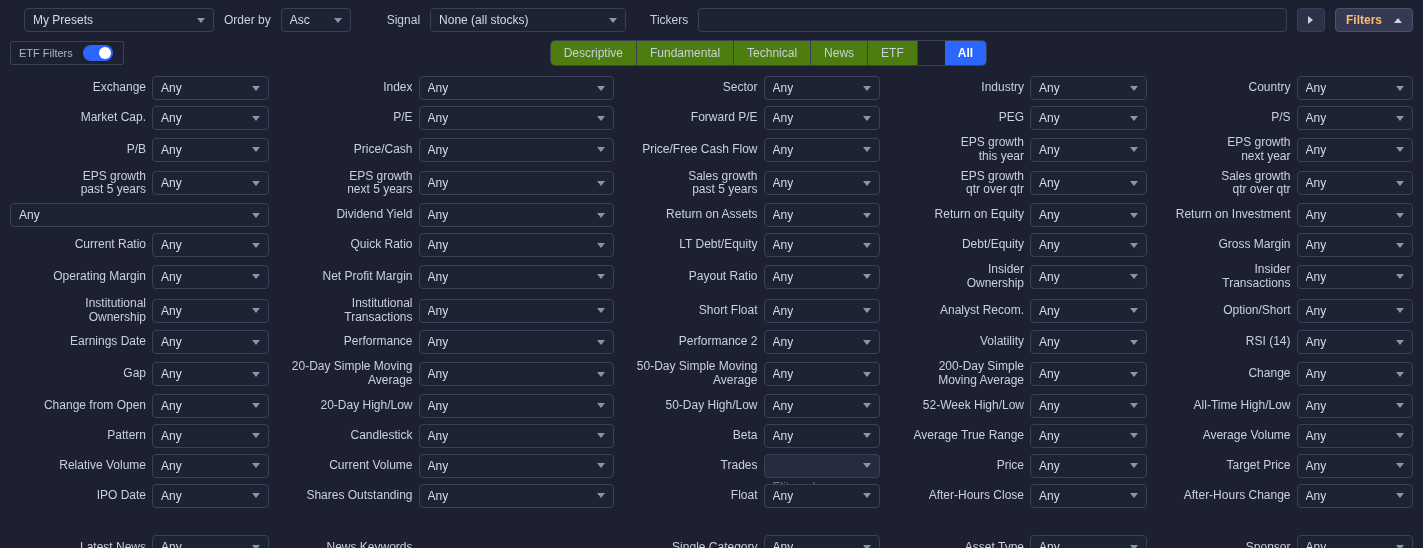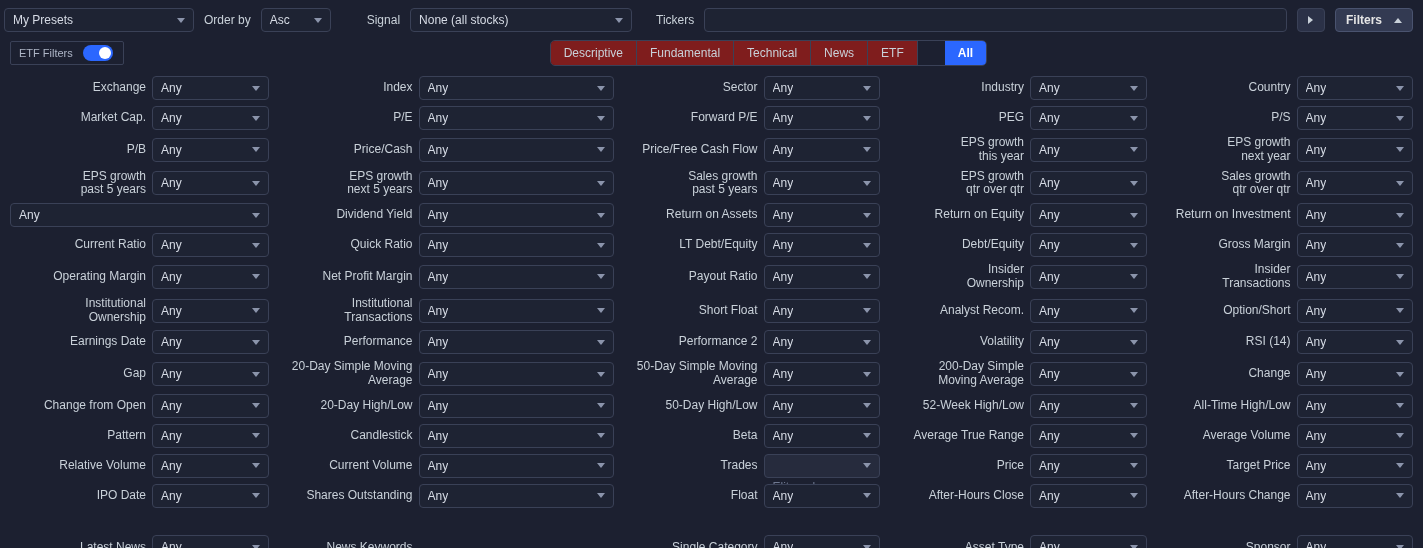--- a/index.html
+++ b/index.html
@@ -9,21 +9,21 @@
     font-family: -apple-system, BlinkMacSystemFont, "Segoe UI", Arial, sans-serif;
     font-size: 12px;
     width: 1423px;
     height: 548px;
     overflow: hidden;
   }
   .topbar {
     display: flex;
     align-items: center;
     gap: 10px;
-    padding: 8px 10px 6px 4px;
+    padding: 8px 10px 6px 24px;
   }
   .sel {
     display: flex;
     align-items: center;
     justify-content: space-between;
     background: #1e2333;
     border: 1px solid #3a4157;
     border-radius: 4px;
     height: 24px;
     padding: 0 8px;
@@ -69,21 +69,21 @@
     font-weight:bold;
   }
   .btn-filters {
     height: 24px;
     padding: 0 10px;
     background: #333a52;
     border: 1px solid #4a536f;
     border-radius: 4px;
     display:flex;align-items:center;gap:6px;
     cursor:pointer;
-    color:#e5e5e5;
+    color:#fdba74;
     font-weight:600;
   }
 
   .row2 {
     display:flex;
     align-items:center;
     padding: 2px 10px 6px 10px;
   }
   .etf-wrap {
     display:flex;align-items:center;gap:10px;
@@ -99,21 +99,21 @@
   }
   .toggle::after{
     content:'';position:absolute;right:2px;top:2px;width:12px;height:12px;border-radius:50%;background:#fff;
   }
   .tabs {
     margin-left:auto;margin-right:auto;
     display:flex;
     border:1px solid #3a4157;border-radius:5px;overflow:hidden;
   }
   .tab {
-    padding:5px 13px;color:#c9d1d9;cursor:pointer;border-right:1px solid #3a4157;background:#7f1d1d;
+    padding:5px 13px;color:#c9d1d9;cursor:pointer;border-right:1px solid #3a4157;background:#4d7c0f;
   }
   .tab:last-child{border-right:none;margin-left:27px;}
   .tab.active{background:#2b67ff;color:#fff;font-weight:600;}
 
   .filters-grid {
     display:grid;
     grid-template-columns: repeat(5, 1fr);
     column-gap: 8px;
     row-gap: 6px;
     padding: 4px 10px 10px 10px;
@@ -145,21 +145,21 @@
   <div class="sel" style="width:190px">
     <span class="txt">My Presets</span>
       <span class="caret"></span>
   </div>
   <span class="lbl-top">Order by</span>
   <div class="sel" style="width:70px">
     <span class="txt">Asc</span>
       <span class="caret"></span>
   </div>
   <span class="lbl-top" style="margin-left:26px">Signal</span>
-  <div class="sel" style="width:222px">
+  <div class="sel" style="width:196px">
     <span class="txt">None (all stocks)</span>
       <span class="caret"></span>
   </div>
   <span class="lbl-top" style="margin-left:14px">Tickers</span>
   <input class="input-text" style="flex: 1 1 0%; min-width: 260px;" value="">
   <div class="btn-arrow">
     <span style="display:inline-block;width:0;height:0;border-top:4px solid transparent;border-bottom:4px solid transparent;border-left:5px solid #c9d1d9;"></span>
   </div>
   <div class="btn-filters">
     <span>Filters</span>

